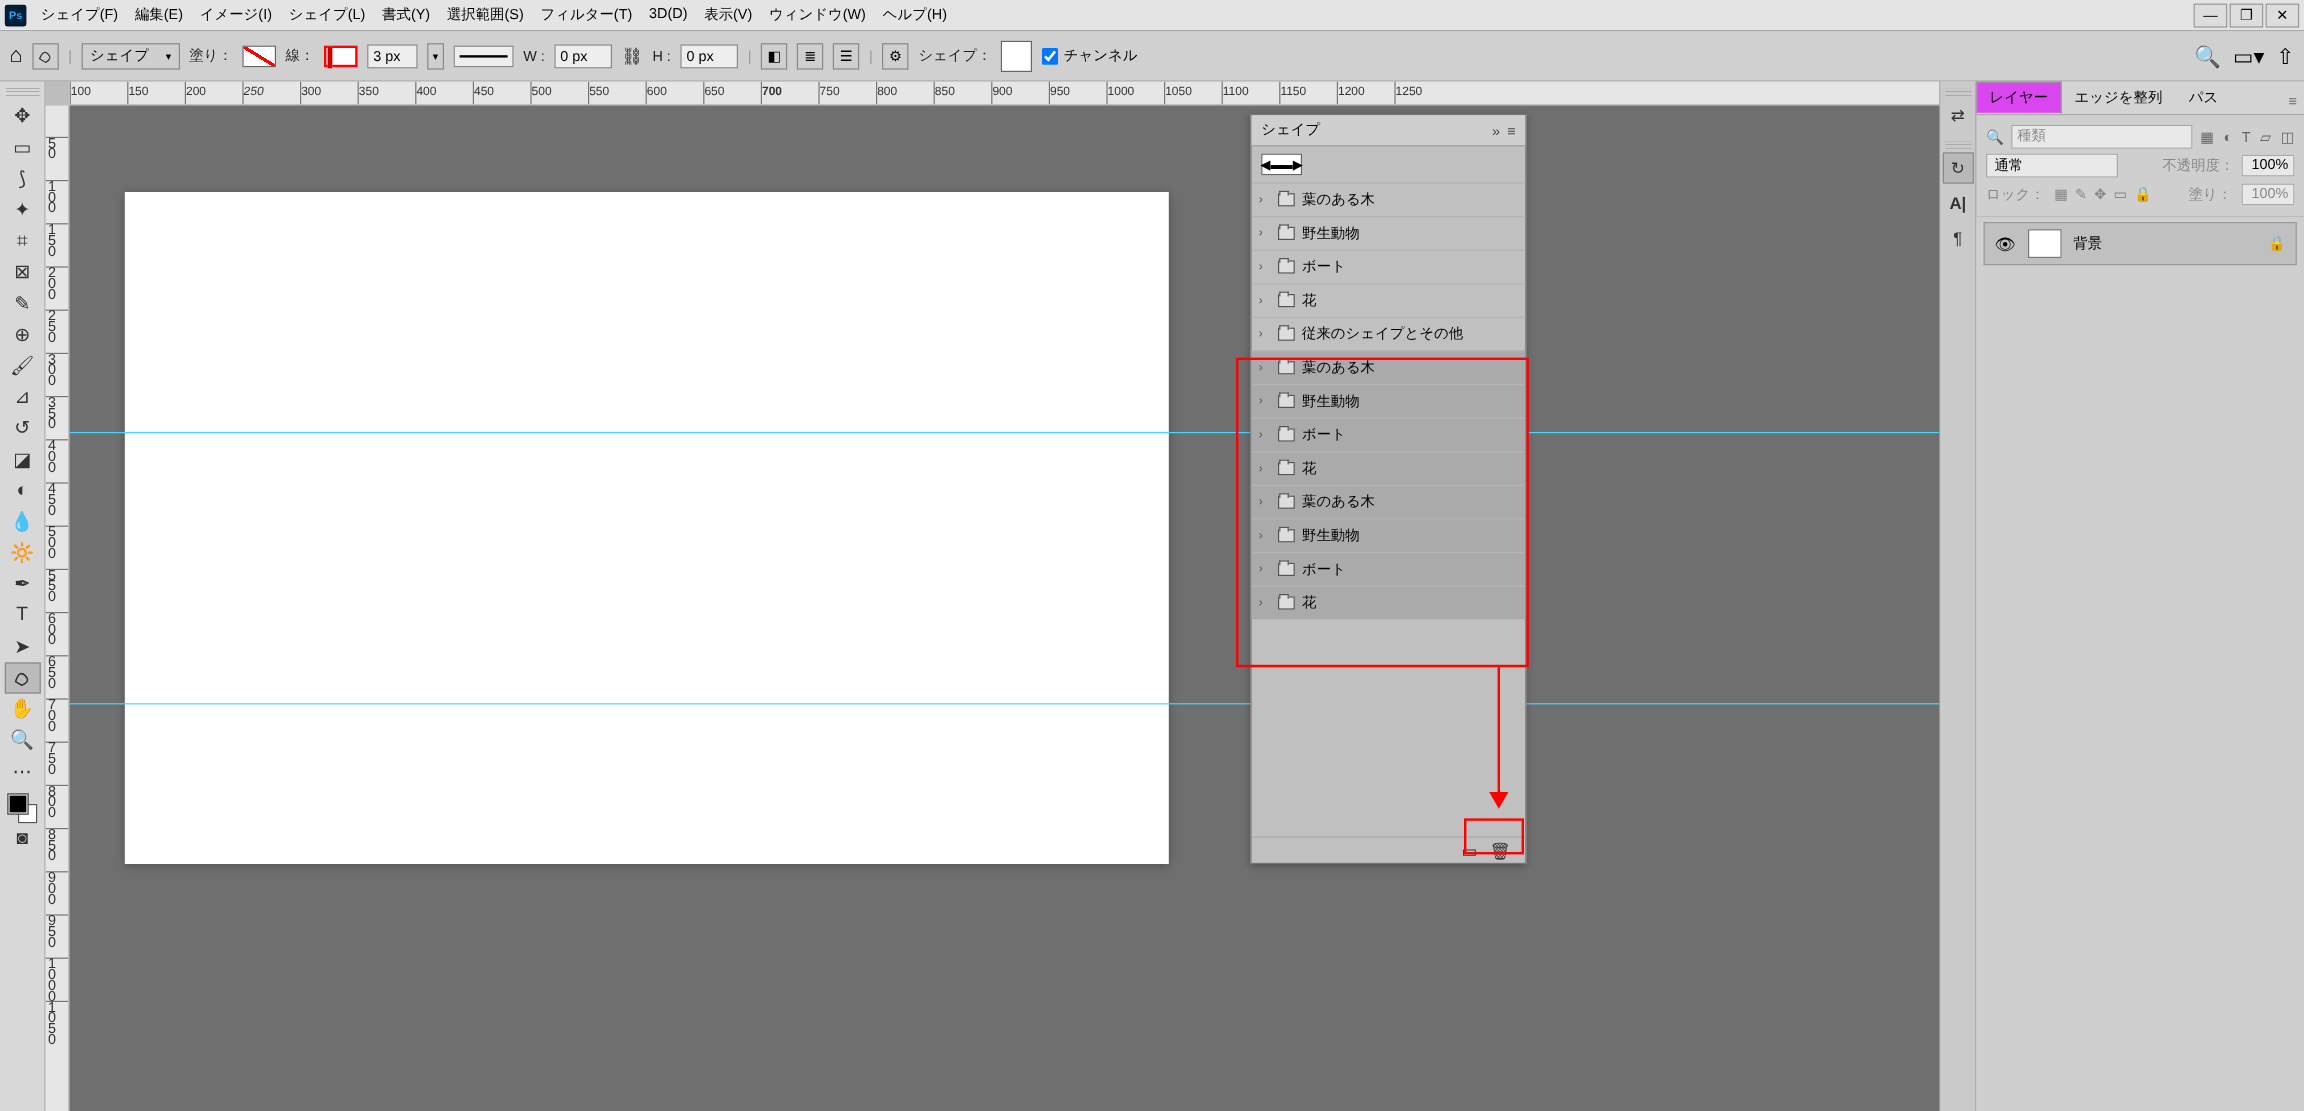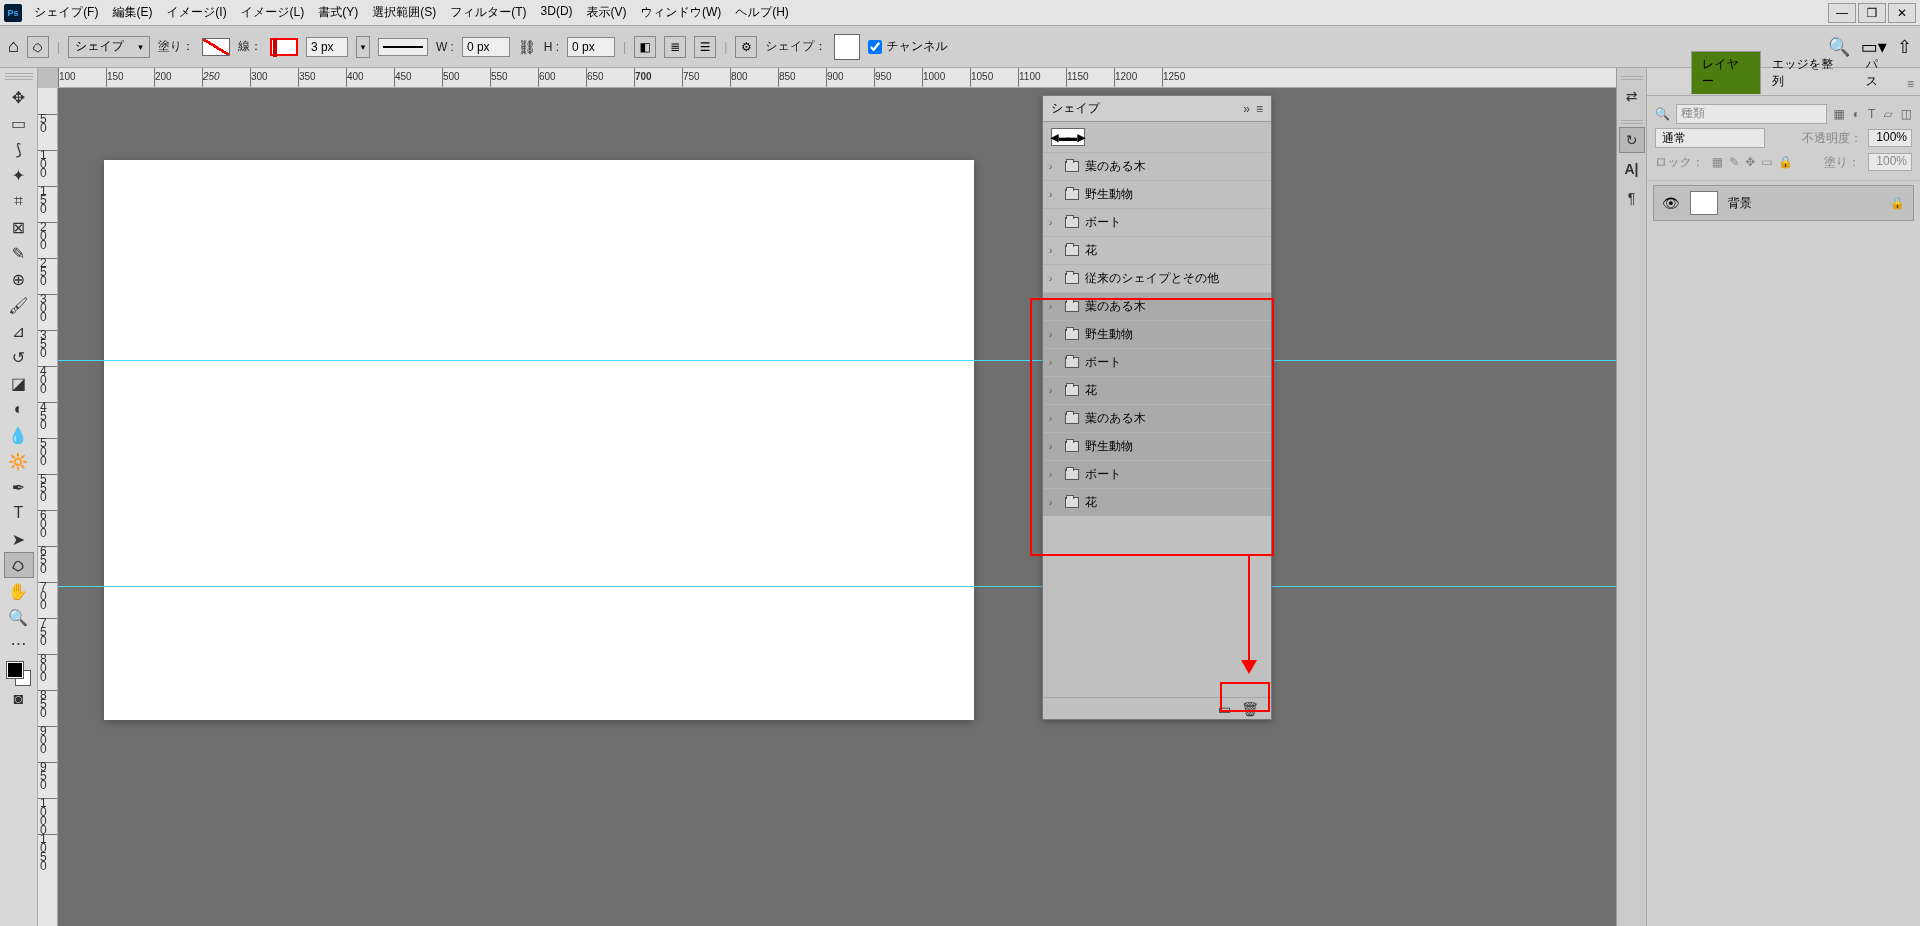--- a/index.html
+++ b/index.html
@@ -80,21 +80,21 @@
 
 
 .rightcol{ width:304px; background:#cfcfcf; border-left:1px solid #999; display:flex;}
 .iconstrip{ width:30px; background:#cacaca; border-right:1px solid #aaa; display:flex; flex-direction:column; align-items:center; padding-top:6px; gap:3px;}
 .iconstrip .drag{ height:6px; width:22px; background:repeating-linear-gradient(0deg,#aaa,#aaa 1px,transparent 1px,transparent 3px);}
 .isbtn{ width:26px; height:26px; display:flex; align-items:center; justify-content:center; font-size:14px; color:#333;}
 .isbtn.active{ background:#b8b8b8; border:1px solid #888;}
 .panels{ flex:1; display:flex; flex-direction:column;}
 .panel-tabs{ height:28px; background:#d4d4d4; display:flex; align-items:flex-end; border-bottom:1px solid #aaa;}
 .ptab{ padding:4px 10px; border:1px solid transparent; cursor:default;}
-.ptab.active{ background:#4d7c0f; border:1px solid #999; border-bottom:1px solid #cfcfcf;margin-left:44px;}
+.ptab.active{ background:#d946ef; border:1px solid #999; border-bottom:1px solid #cfcfcf;}
 .layer-opts{ padding:6px 8px; border-bottom:1px solid #bbb;}
 .row{ display:flex; align-items:center; gap:6px; height:24px;}
 .search{ flex:1; border:1px solid #aaa; background:#e8e8e8; height:20px; padding:0 4px; color:#888;}
 .filter-icons{ display:flex; gap:8px; color:#666;}
 .blend-dd{ width:110px; height:20px; border:1px solid #aaa; background:#e8e8e8; padding:0 6px; display:flex; align-items:center;}
 .opac-lbl{ color:#888; margin-left:auto;}
 .opac-box{ width:44px; height:18px; border:1px solid #aaa; background:#e8e8e8; text-align:right; padding:0 4px;}
 .lock-row{ color:#888; display:flex; gap:8px; align-items:center;}
 .lock-icons{ display:flex; gap:6px;}
 .layer-list{ flex:1; background:#cfcfcf; padding:4px 6px;}
@@ -107,21 +107,21 @@
 </style>
 </head>
 <body>
 
 <div class="menubar">
   <div class="ps-logo">Ps</div>
   <div id="menu-items" style="display: flex; gap: 2px;">
       <span class="menu-item">シェイプ(F)</span>
       <span class="menu-item">編集(E)</span>
       <span class="menu-item">イメージ(I)</span>
-      <span class="menu-item">イメージ(L)</span>
+      <span class="menu-item">シェイプ(L)</span>
       <span class="menu-item">書式(Y)</span>
       <span class="menu-item">選択範囲(S)</span>
       <span class="menu-item">フィルター(T)</span>
       <span class="menu-item">3D(D)</span>
       <span class="menu-item">表示(V)</span>
       <span class="menu-item">ウィンドウ(W)</span>
       <span class="menu-item">ヘルプ(H)</span>
     </div>
   <div class="winctrl">
     <div class="winbtn">—</div>

